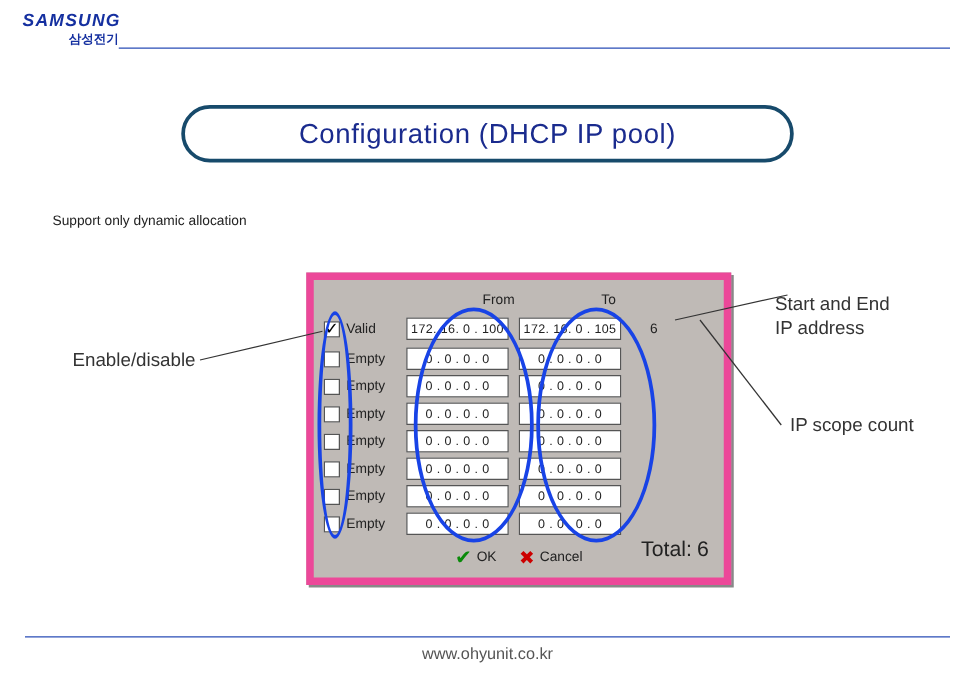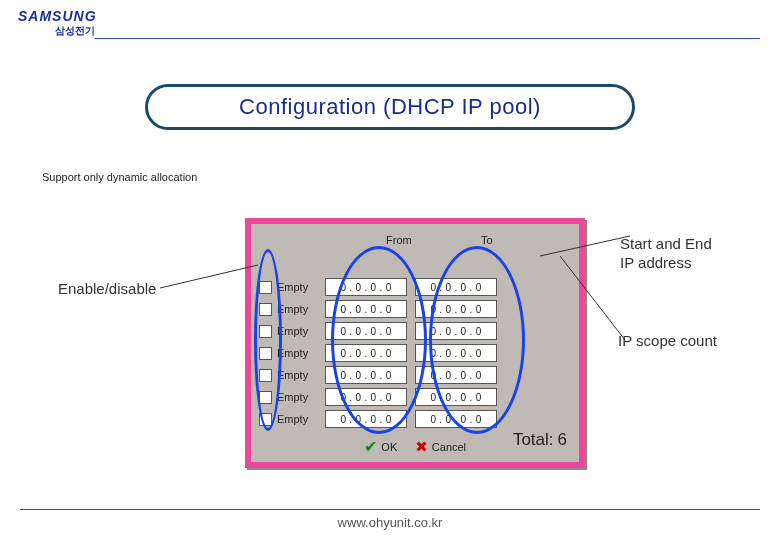--- a/index.html
+++ b/index.html
@@ -68,21 +68,21 @@
     font-size: 11px;
   }
   .annot {
     position: absolute;
     font-size: 15px;
     color: #333;
     line-height: 1.25;
   }
   .annot-enable { top: 280px; left: 58px; }
   .annot-start { top: 204px; right: 30px; text-align: left; width: 130px; margin-top: 31px; }
-  .annot-count { top: 332px; right: 32px; text-align: left; width: 130px; }
+  .annot-count { top: 332px; right: 18px; text-align: left; width: 130px; }
   .footer-rule {
     position: absolute;
     left: 20px; right: 20px; bottom: 30px;
     border-top: 1px solid #2a4db6;
   }
   .footer {
     position: absolute;
     bottom: 10px;
     left: 50%;
     transform: translateX(-50%);
@@ -233,20 +233,27 @@
 <div class="annot annot-enable">Enable/disable</div>
 <div class="annot annot-start" id="ann-start" style="white-space: pre-line;">Start and End
 IP address</div>
 <div class="annot annot-count">IP scope count</div>
 
 <div class="dialog">
   <div class="dialog-inner">
     <div class="col-head col-head-from">From</div>
     <div class="col-head col-head-to">To</div>
 
+    <div class="row row0">
+      <span class="chk checked"></span>
+      <span class="lab">Valid</span>
+      <span class="ipbox">172. 16. 0 . 100</span>
+      <span class="ipbox">172. 16. 0 . 105</span>
+      <span class="count-cell">6</span>
+    </div>
     <div class="row row1">
       <span class="chk"></span>
       <span class="lab">Empty</span>
       <span class="ipbox">0 . 0 . 0 . 0</span>
       <span class="ipbox">0 . 0 . 0 . 0</span>
       <span class="count-cell"></span>
     </div>
     <div class="row row2">
       <span class="chk"></span>
       <span class="lab">Empty</span>

